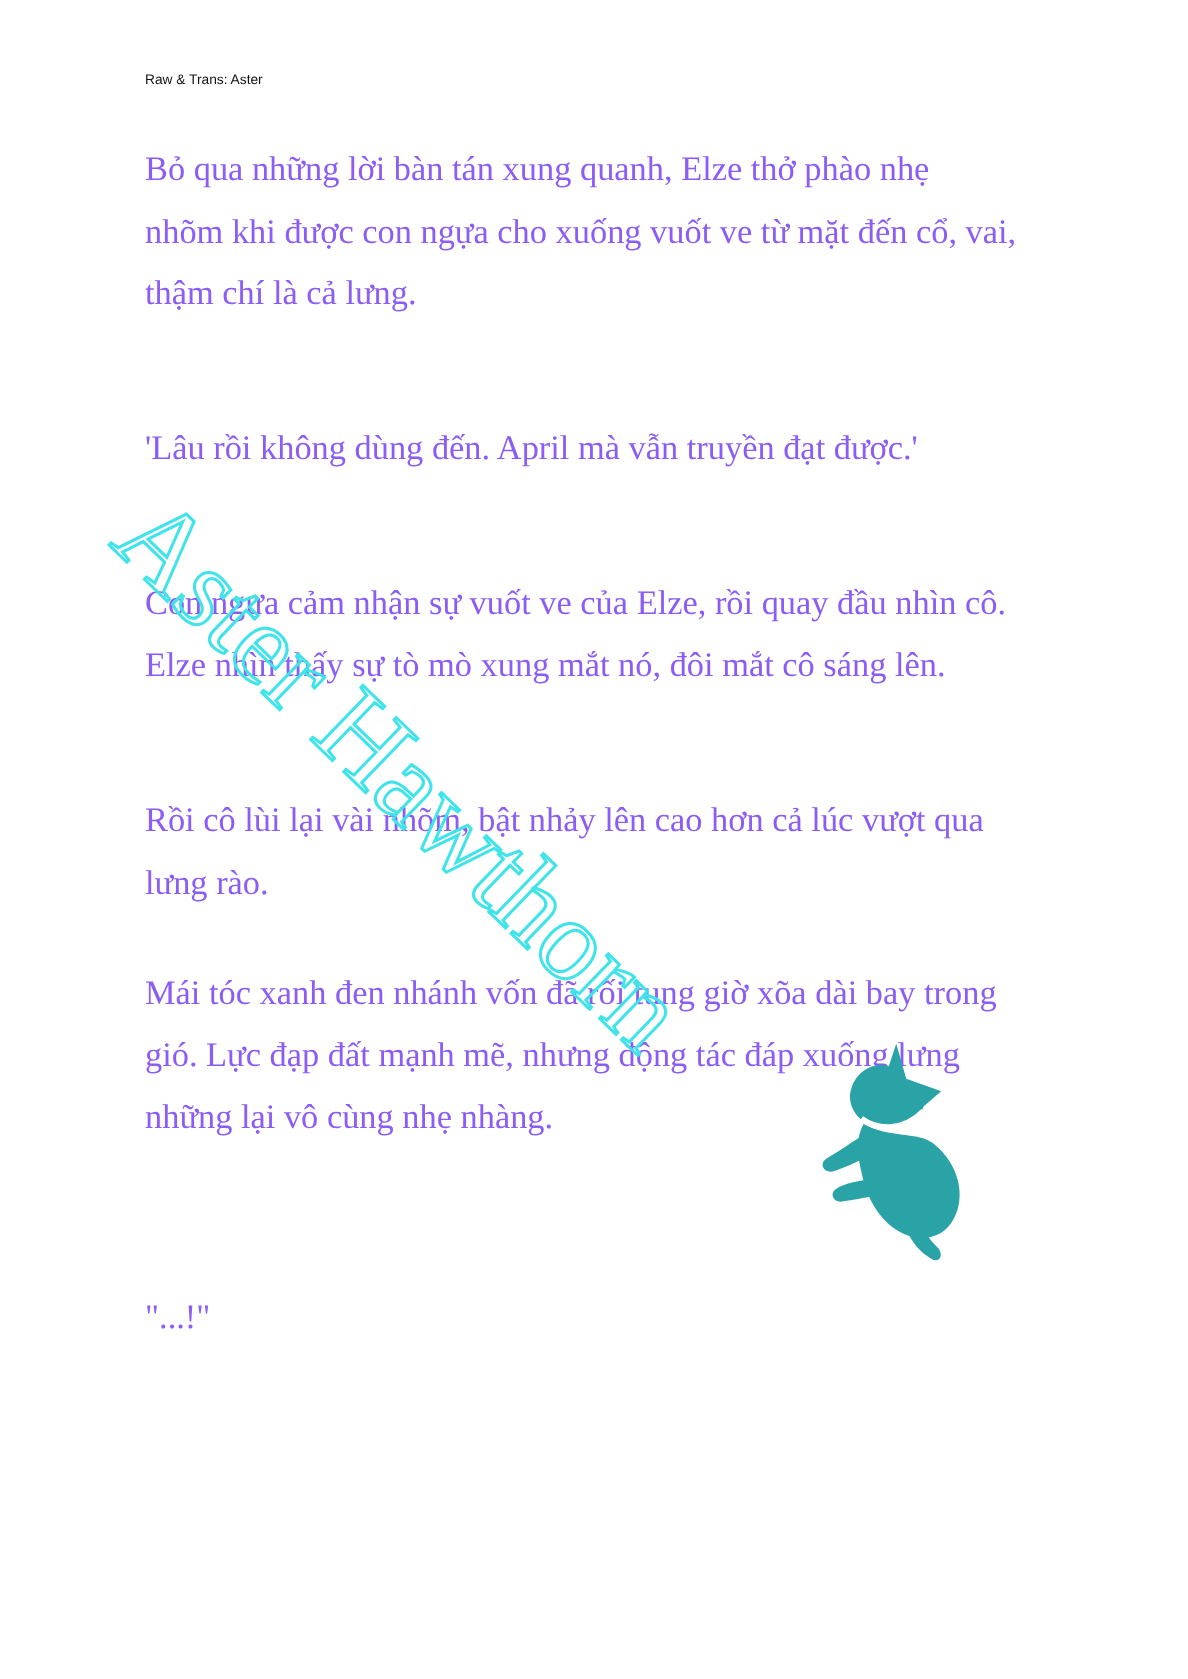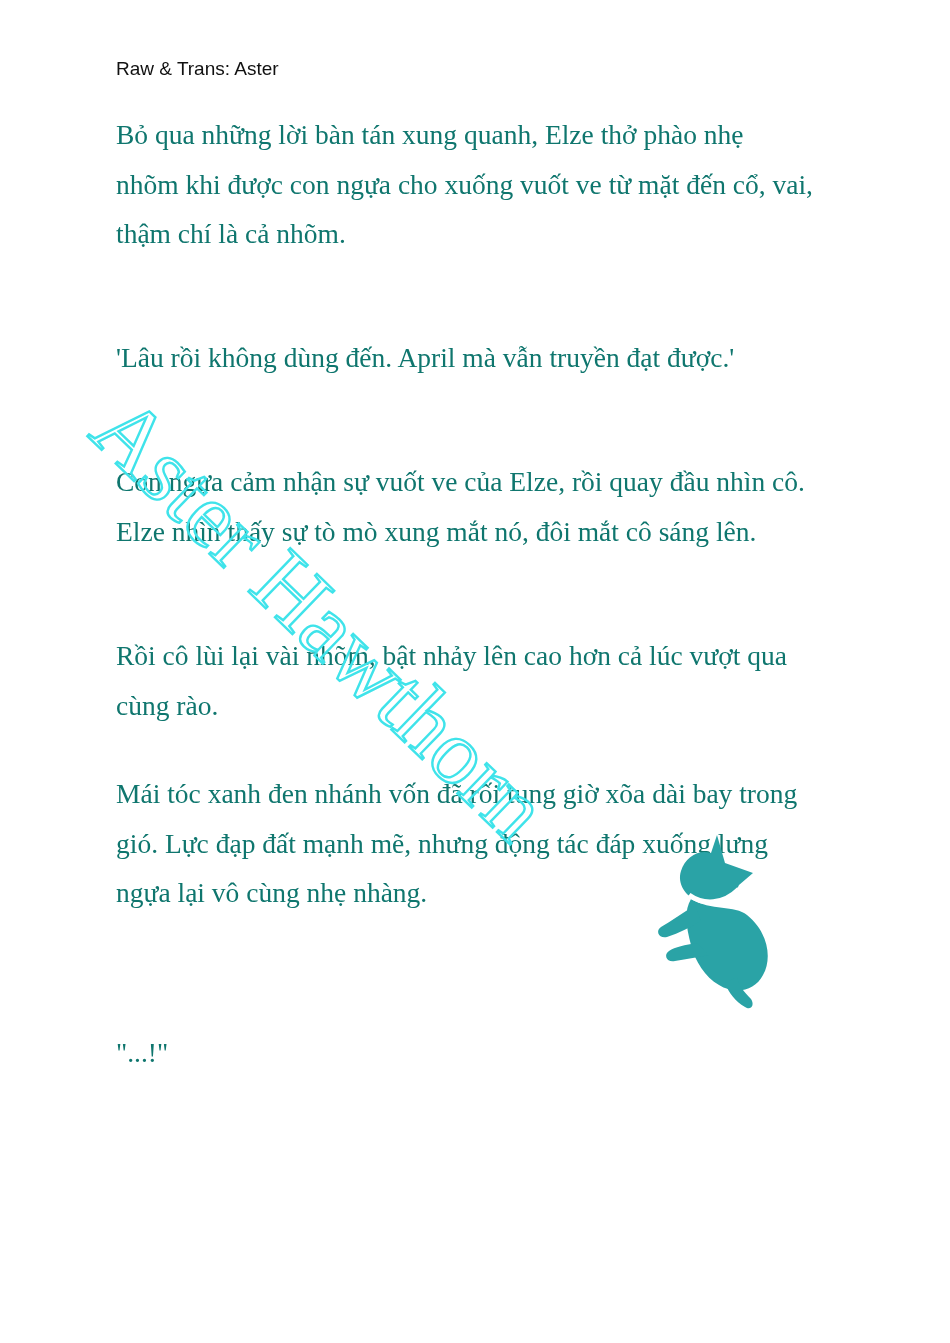--- a/index.html
+++ b/index.html
@@ -3,64 +3,64 @@
   <meta charset="utf-8">
   <style>
     html, body { margin: 0; padding: 0; }
     body {
       width: 950px; height: 1343px; background: #ffffff;
       position: relative; overflow: hidden;
     }
     .page { position: absolute; left: 0; top: 0; width: 950px; height: 1343px; }
     .header {
       position: absolute; left: 116px; top: 58px;
-      font-family: "Liberation Sans", sans-serif; font-size: 19px; color: #111;
+      font-family: "Liberation Sans", sans-serif; font-size: 11px; color: #111;
     }
     .para {
       position: absolute; left: 116px; width: 740px;
       font-family: "Liberation Serif", serif; font-size: 27.5px;
-      line-height: 49.5px; color: #0f766e; margin: 0;
+      line-height: 49.5px; color: #8b5cf6; margin: 0;
     }
     .line { display: block; white-space: nowrap; }
     .watermark-wrap { position: absolute; left: 0; top: 0; width: 950px; height: 1343px; pointer-events: none; }
     .wm-text { position: absolute; left: 145px; top: 375px; transform-origin: 0 0; transform: rotate(44deg);
       font-family: "Liberation Serif", serif; font-size: 92px; color: rgba(255,255,255,0);
       -webkit-text-stroke: 2.4px #3fe3ea; white-space: nowrap; }
     .cat { position: absolute; left: 655px; top: 835px; width: 125px; height: 180px; }
   </style>
 </head>
 <body>
 
 <div class="page">
   <div class="header">Raw &amp; Trans: Aster</div>
 
   <div class="para" style="top:110px">
     <span class="line">Bỏ qua những lời bàn tán xung quanh, Elze thở phào nhẹ</span>
     <span class="line">nhõm khi được con ngựa cho xuống vuốt ve từ mặt đến cổ, vai,</span>
-    <span class="line">thậm chí là cả nhõm.</span>
+    <span class="line">thậm chí là cả lưng.</span>
   </div>
 
   <div class="para" style="top:333px">
     <span class="line">'Lâu rồi không dùng đến. April mà vẫn truyền đạt được.'</span>
   </div>
 
   <div class="para" style="top:457px">
     <span class="line">Con ngựa cảm nhận sự vuốt ve của Elze, rồi quay đầu nhìn cô.</span>
     <span class="line">Elze nhìn thấy sự tò mò xung mắt nó, đôi mắt cô sáng lên.</span>
   </div>
 
   <div class="para" style="top:631px">
     <span class="line">Rồi cô lùi lại vài nhõm, bật nhảy lên cao hơn cả lúc vượt qua</span>
-    <span class="line">cùng rào.</span>
+    <span class="line">lưng rào.</span>
   </div>
 
   <div class="para" style="top:769px">
     <span class="line">Mái tóc xanh đen nhánh vốn đã rối tung giờ xõa dài bay trong</span>
     <span class="line">gió. Lực đạp đất mạnh mẽ, nhưng động tác đáp xuống lưng</span>
-    <span class="line">ngựa lại vô cùng nhẹ nhàng.</span>
+    <span class="line">những lại vô cùng nhẹ nhàng.</span>
   </div>
 
   <div class="para" style="top:1028px">
     <span class="line">"...!"</span>
   </div>
 
   <div class="watermark-wrap">
     <div class="wm-text">Aster Hawthorn</div>
   </div>
 

